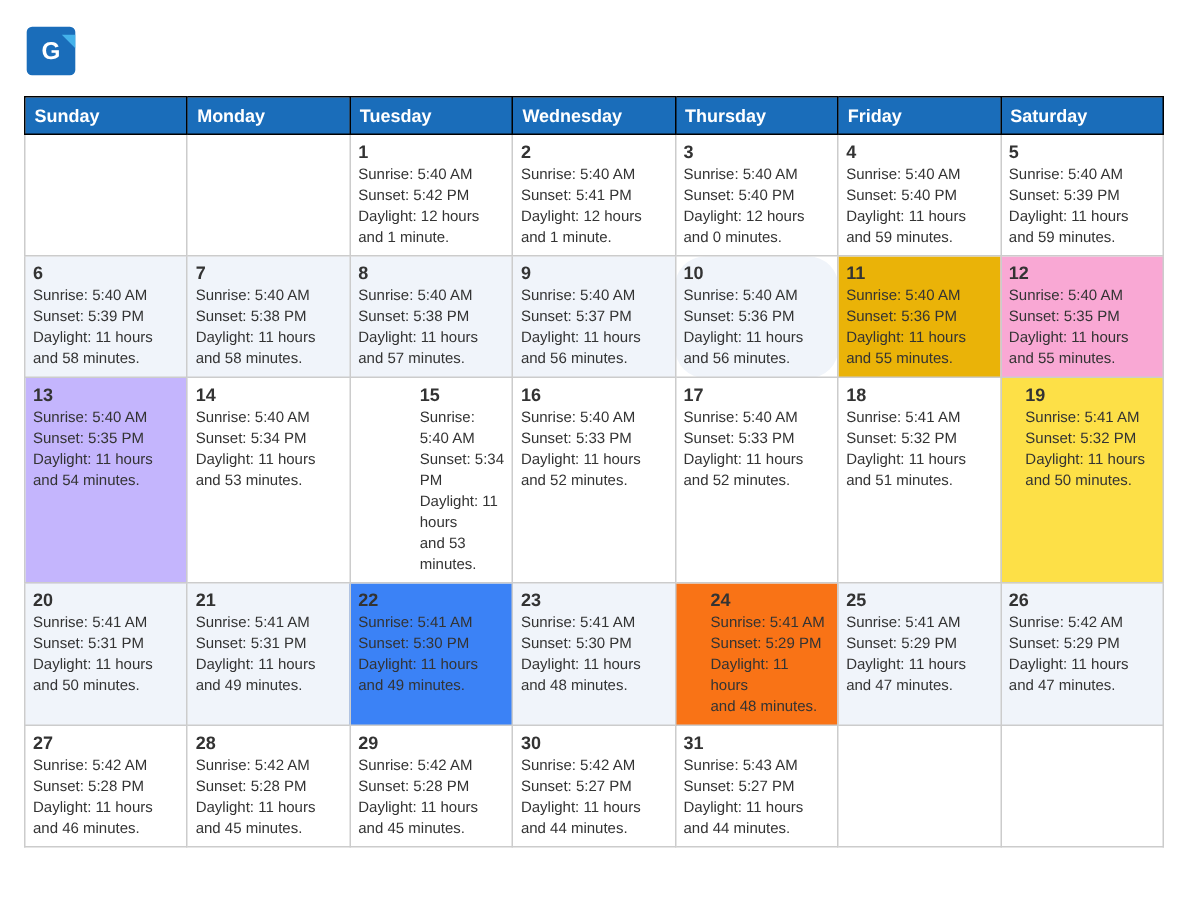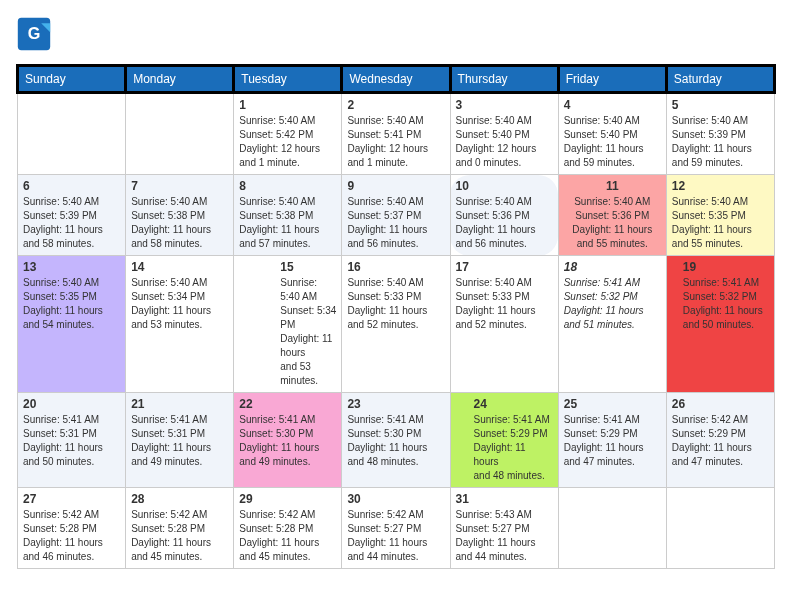--- a/index.html
+++ b/index.html
@@ -45,24 +45,24 @@
     }
     table {
       width: 100%;
       border-collapse: collapse;
       table-layout: fixed;
     }
     thead th {
       background-color: #1a6dba;
       color: #fff;
       font-size: 12px;
-      font-weight: normal;
+      font-weight: bold;
       padding: 5px 6px;
       text-align: left;
-      border: 3px solid #000000;
+      border: 1px solid #000000;
     }
     td {
       border: 1px solid #ccc;
       vertical-align: top;
       padding: 4px 5px;
       font-size: 10px;
       color: #333;
       min-height: 80px;
       height: 80px;
     }
@@ -158,25 +158,25 @@
           <div class="cell-content">Sunrise: 5:40 AM<br>Sunset: 5:38 PM<br>Daylight: 11 hours<br>and 57 minutes.</div>
         </td>
         <td style="background-color: rgb(240, 244, 250);">
           <span class="day-num">9</span>
           <div class="cell-content">Sunrise: 5:40 AM<br>Sunset: 5:37 PM<br>Daylight: 11 hours<br>and 56 minutes.</div>
         </td>
         <td style="background-color: rgb(240, 244, 250); border-radius: 20px;">
           <span class="day-num">10</span>
           <div class="cell-content">Sunrise: 5:40 AM<br>Sunset: 5:36 PM<br>Daylight: 11 hours<br>and 56 minutes.</div>
         </td>
-        <td style="background-color: #fca5a5; text-align: center;">
+        <td style="background-color: #eab308;">
           <span class="day-num">11</span>
           <div class="cell-content">Sunrise: 5:40 AM<br>Sunset: 5:36 PM<br>Daylight: 11 hours<br>and 55 minutes.</div>
         </td>
-        <td style="background-color: #fef9c3; margin-top: 14px;">
+        <td style="background-color: #f9a8d4; margin-top: 14px;">
           <span class="day-num">12</span>
           <div class="cell-content">Sunrise: 5:40 AM<br>Sunset: 5:35 PM<br>Daylight: 11 hours<br>and 55 minutes.</div>
         </td>
       </tr>
       <tr>
         <td style="background-color: #c4b5fd; margin-left: 48px;">
           <span class="day-num">13</span>
           <div class="cell-content">Sunrise: 5:40 AM<br>Sunset: 5:35 PM<br>Daylight: 11 hours<br>and 54 minutes.</div>
         </td>
         <td style="background-color: rgb(255, 255, 255);">
@@ -188,47 +188,47 @@
           <div class="cell-content">Sunrise: 5:40 AM<br>Sunset: 5:34 PM<br>Daylight: 11 hours<br>and 53 minutes.</div>
         </td>
         <td style="background-color: rgb(255, 255, 255);">
           <span class="day-num">16</span>
           <div class="cell-content">Sunrise: 5:40 AM<br>Sunset: 5:33 PM<br>Daylight: 11 hours<br>and 52 minutes.</div>
         </td>
         <td style="background-color: rgb(255, 255, 255);">
           <span class="day-num">17</span>
           <div class="cell-content">Sunrise: 5:40 AM<br>Sunset: 5:33 PM<br>Daylight: 11 hours<br>and 52 minutes.</div>
         </td>
-        <td style="background-color: rgb(255, 255, 255); font-style: italic;">
+        <td style="background-color: rgb(255, 255, 255);">
           <span class="day-num">18</span>
           <div class="cell-content">Sunrise: 5:41 AM<br>Sunset: 5:32 PM<br>Daylight: 11 hours<br>and 51 minutes.</div>
         </td>
-        <td style="background-color: #ef4444; padding-left: 16px;">
+        <td style="background-color: #fde047; padding-left: 16px;">
           <span class="day-num">19</span>
           <div class="cell-content">Sunrise: 5:41 AM<br>Sunset: 5:32 PM<br>Daylight: 11 hours<br>and 50 minutes.</div>
         </td>
       </tr>
       <tr>
         <td style="background-color: rgb(240, 244, 250);">
           <span class="day-num">20</span>
           <div class="cell-content">Sunrise: 5:41 AM<br>Sunset: 5:31 PM<br>Daylight: 11 hours<br>and 50 minutes.</div>
         </td>
         <td style="background-color: rgb(240, 244, 250);">
           <span class="day-num">21</span>
           <div class="cell-content">Sunrise: 5:41 AM<br>Sunset: 5:31 PM<br>Daylight: 11 hours<br>and 49 minutes.</div>
         </td>
-        <td style="background-color: #f9a8d4;">
+        <td style="background-color: #3b82f6;">
           <span class="day-num">22</span>
           <div class="cell-content">Sunrise: 5:41 AM<br>Sunset: 5:30 PM<br>Daylight: 11 hours<br>and 49 minutes.</div>
         </td>
         <td style="background-color: rgb(240, 244, 250);">
           <span class="day-num">23</span>
           <div class="cell-content">Sunrise: 5:41 AM<br>Sunset: 5:30 PM<br>Daylight: 11 hours<br>and 48 minutes.</div>
         </td>
-        <td style="background-color: #bef264; padding-left: 23px;">
+        <td style="background-color: #f97316; padding-left: 23px;">
           <span class="day-num">24</span>
           <div class="cell-content">Sunrise: 5:41 AM<br>Sunset: 5:29 PM<br>Daylight: 11 hours<br>and 48 minutes.</div>
         </td>
         <td style="background-color: rgb(240, 244, 250);">
           <span class="day-num">25</span>
           <div class="cell-content">Sunrise: 5:41 AM<br>Sunset: 5:29 PM<br>Daylight: 11 hours<br>and 47 minutes.</div>
         </td>
         <td style="background-color: rgb(240, 244, 250);">
           <span class="day-num">26</span>
           <div class="cell-content">Sunrise: 5:42 AM<br>Sunset: 5:29 PM<br>Daylight: 11 hours<br>and 47 minutes.</div>

